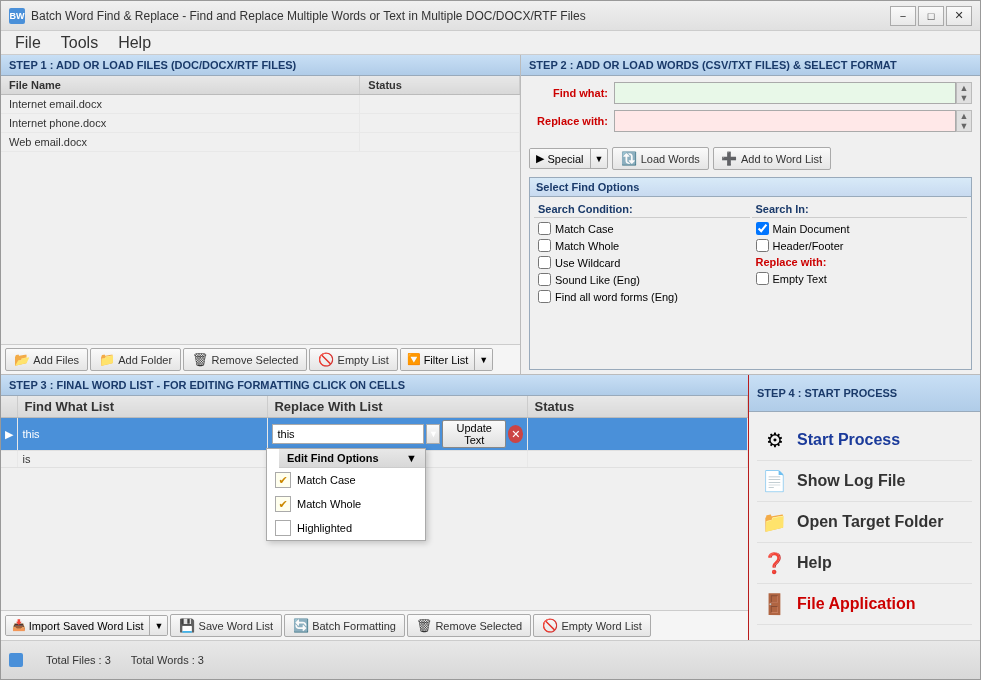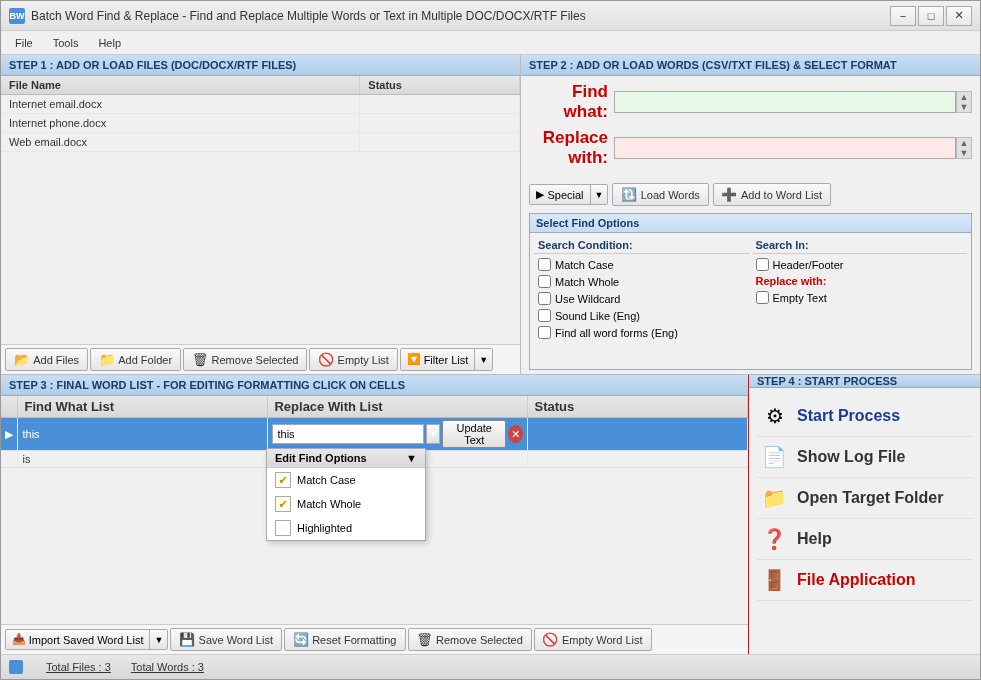--- a/index.html
+++ b/index.html
@@ -62,21 +62,21 @@
       border-bottom: 1px solid #ccc;
       display: flex;
       height: 24px;
       align-items: center;
       padding: 0 4px;
     }
     .menu-item {
       padding: 2px 10px;
       cursor: pointer;
       color: #333;
-      font-size: 11px;
+      font-size: 16px;
     }
 
     .main-content {
       flex: 1;
       display: flex;
       flex-direction: column;
       overflow: hidden;
     }
 
     .top-section {
@@ -160,21 +160,21 @@
     }
     .fr-row {
       display: flex;
       align-items: center;
       margin-bottom: 6px;
     }
     .fr-label {
       width: 85px;
       text-align: right;
       padding-right: 6px;
-      font-size: 17px;
+      font-size: 11px;
       font-weight: bold;
       color: #cc0000;
     }
     .fr-input {
       flex: 1;
       height: 22px;
       border: 1px solid #aaa;
       font-size: 11px;
       padding: 1px 4px;
     }
@@ -350,20 +350,21 @@
     }
     .dp-header {
       background: linear-gradient(to bottom, #e8e8e8, #d8d8d8);
       padding: 3px 8px;
       font-size: 11px;
       font-weight: bold;
       border-bottom: 1px solid #ccc;
       display: flex;
       align-items: center;
       justify-content: space-between;
+      margin-left: 12px;
     }
     .dp-item {
       display: flex;
       align-items: center;
       gap: 6px;
       padding: 4px 8px;
       font-size: 11px;
       cursor: pointer;
     }
     .dp-checkbox {
@@ -382,21 +383,21 @@
       padding: 3px 4px;
       border-top: 1px solid #ccc;
       background: #f5f5f5;
       flex-wrap: nowrap;
       align-items: center;
     }
 
     .step4-header {
       background: linear-gradient(to bottom, #c8dff5, #b0cce8);
       border-bottom: 1px solid #9ab;
-      padding: 0 8px;
+      padding: 12px 8px;
       font-size: 11px;
       font-weight: bold;
       color: #1a3a6a;
       margin: -8px -8px 8px -8px;
     }
 
     .s4-item {
       display: flex;
       align-items: center;
       gap: 8px;
@@ -414,28 +415,27 @@
       font-size: 16px;
       font-weight: bold;
       color: #333;
     }
     .s4-label.start { color: #1a3a9a; font-size: 16px; }
     .s4-label.red { color: #cc0000; }
 
     .status-bar {
       background: linear-gradient(to bottom, #e8e8e8, #d8d8d8);
       border-top: 1px solid #ccc;
-      padding: 12px 8px;
+      padding: 19px 8px;
       display: flex;
       gap: 20px;
       font-size: 11px;
       color: #333;
       height: 22px;
       align-items: center;
-      text-decoration: underline;
     }
     .status-bar .sb-icon {
       width: 14px;
       height: 14px;
       background: #4a90d9;
       border-radius: 2px;
       display: inline-block;
       margin-right: 3px;
     }
 
@@ -606,20 +606,24 @@
                 <label>Sound Like (Eng)</label>
               </div>
               <div class="fo-item">
                 <input type="checkbox" style="">
                 <label>Find all word forms (Eng)</label>
               </div>
             </div>
             <div>
               <div class="fo-col-header">Search In:</div>
               <div class="fo-item">
+                <input type="checkbox" checked="" style="">
+                <label>Main Document</label>
+              </div>
+              <div class="fo-item">
                 <input type="checkbox" style="">
                 <label>Header/Footer</label>
               </div>
               <div class="fo-item red-label">
                 <label>Replace with:</label>
               </div>
               <div class="fo-item">
                 <input type="checkbox" style="">
                 <label>Empty Text</label>
               </div>
@@ -696,21 +700,21 @@
               <span>Import Saved Word List</span>
             </div>
             <div class="arrow-part">▼</div>
           </div>
           <button class="toolbar-btn">
             <span class="icon">💾</span>
             <span>Save Word List</span>
           </button>
           <button class="toolbar-btn">
             <span class="icon">🔄</span>
-            <span>Reset Formatting</span>
+            <span>Batch Formatting</span>
           </button>
           <button class="toolbar-btn">
             <span class="icon">🗑</span>
             <span>Remove Selected</span>
           </button>
           <button class="toolbar-btn">
             <span class="icon">🚫</span>
             <span>Empty Word List</span>
           </button>
         </div>

